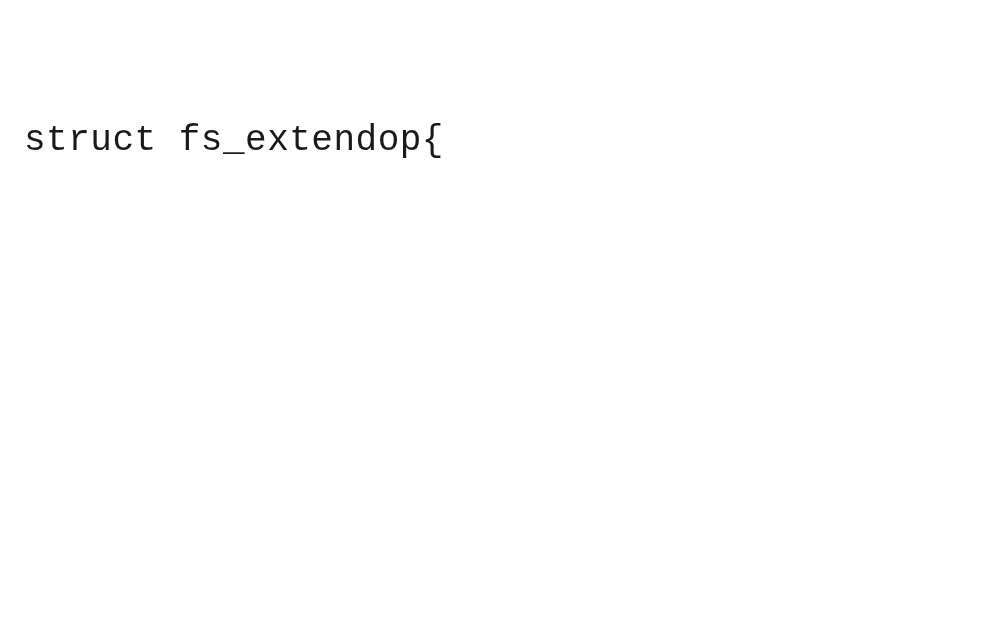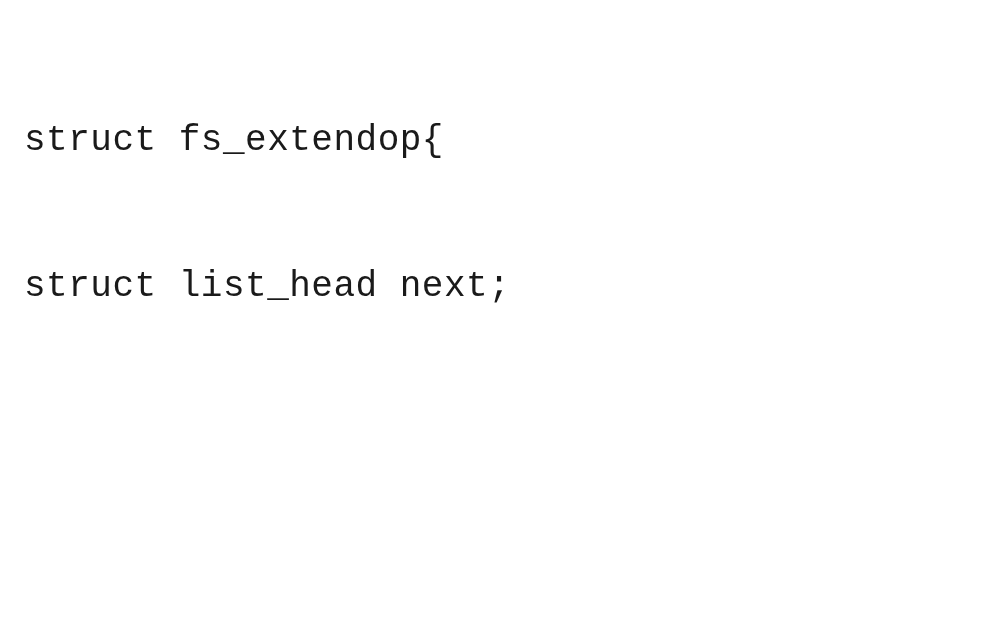--- a/index.html
+++ b/index.html
@@ -23,21 +23,20 @@
     }
     .code-line {
       display: block;
     }
   </style>
 </head>
 <body>
 
 <div class="code-block">
   <span class="code-line">struct fs_extendop{</span>
-  <span class="code-line">struct list_head next;</span>
   
   
   
   
   
   
   
 </div>
 
 </body></html>

